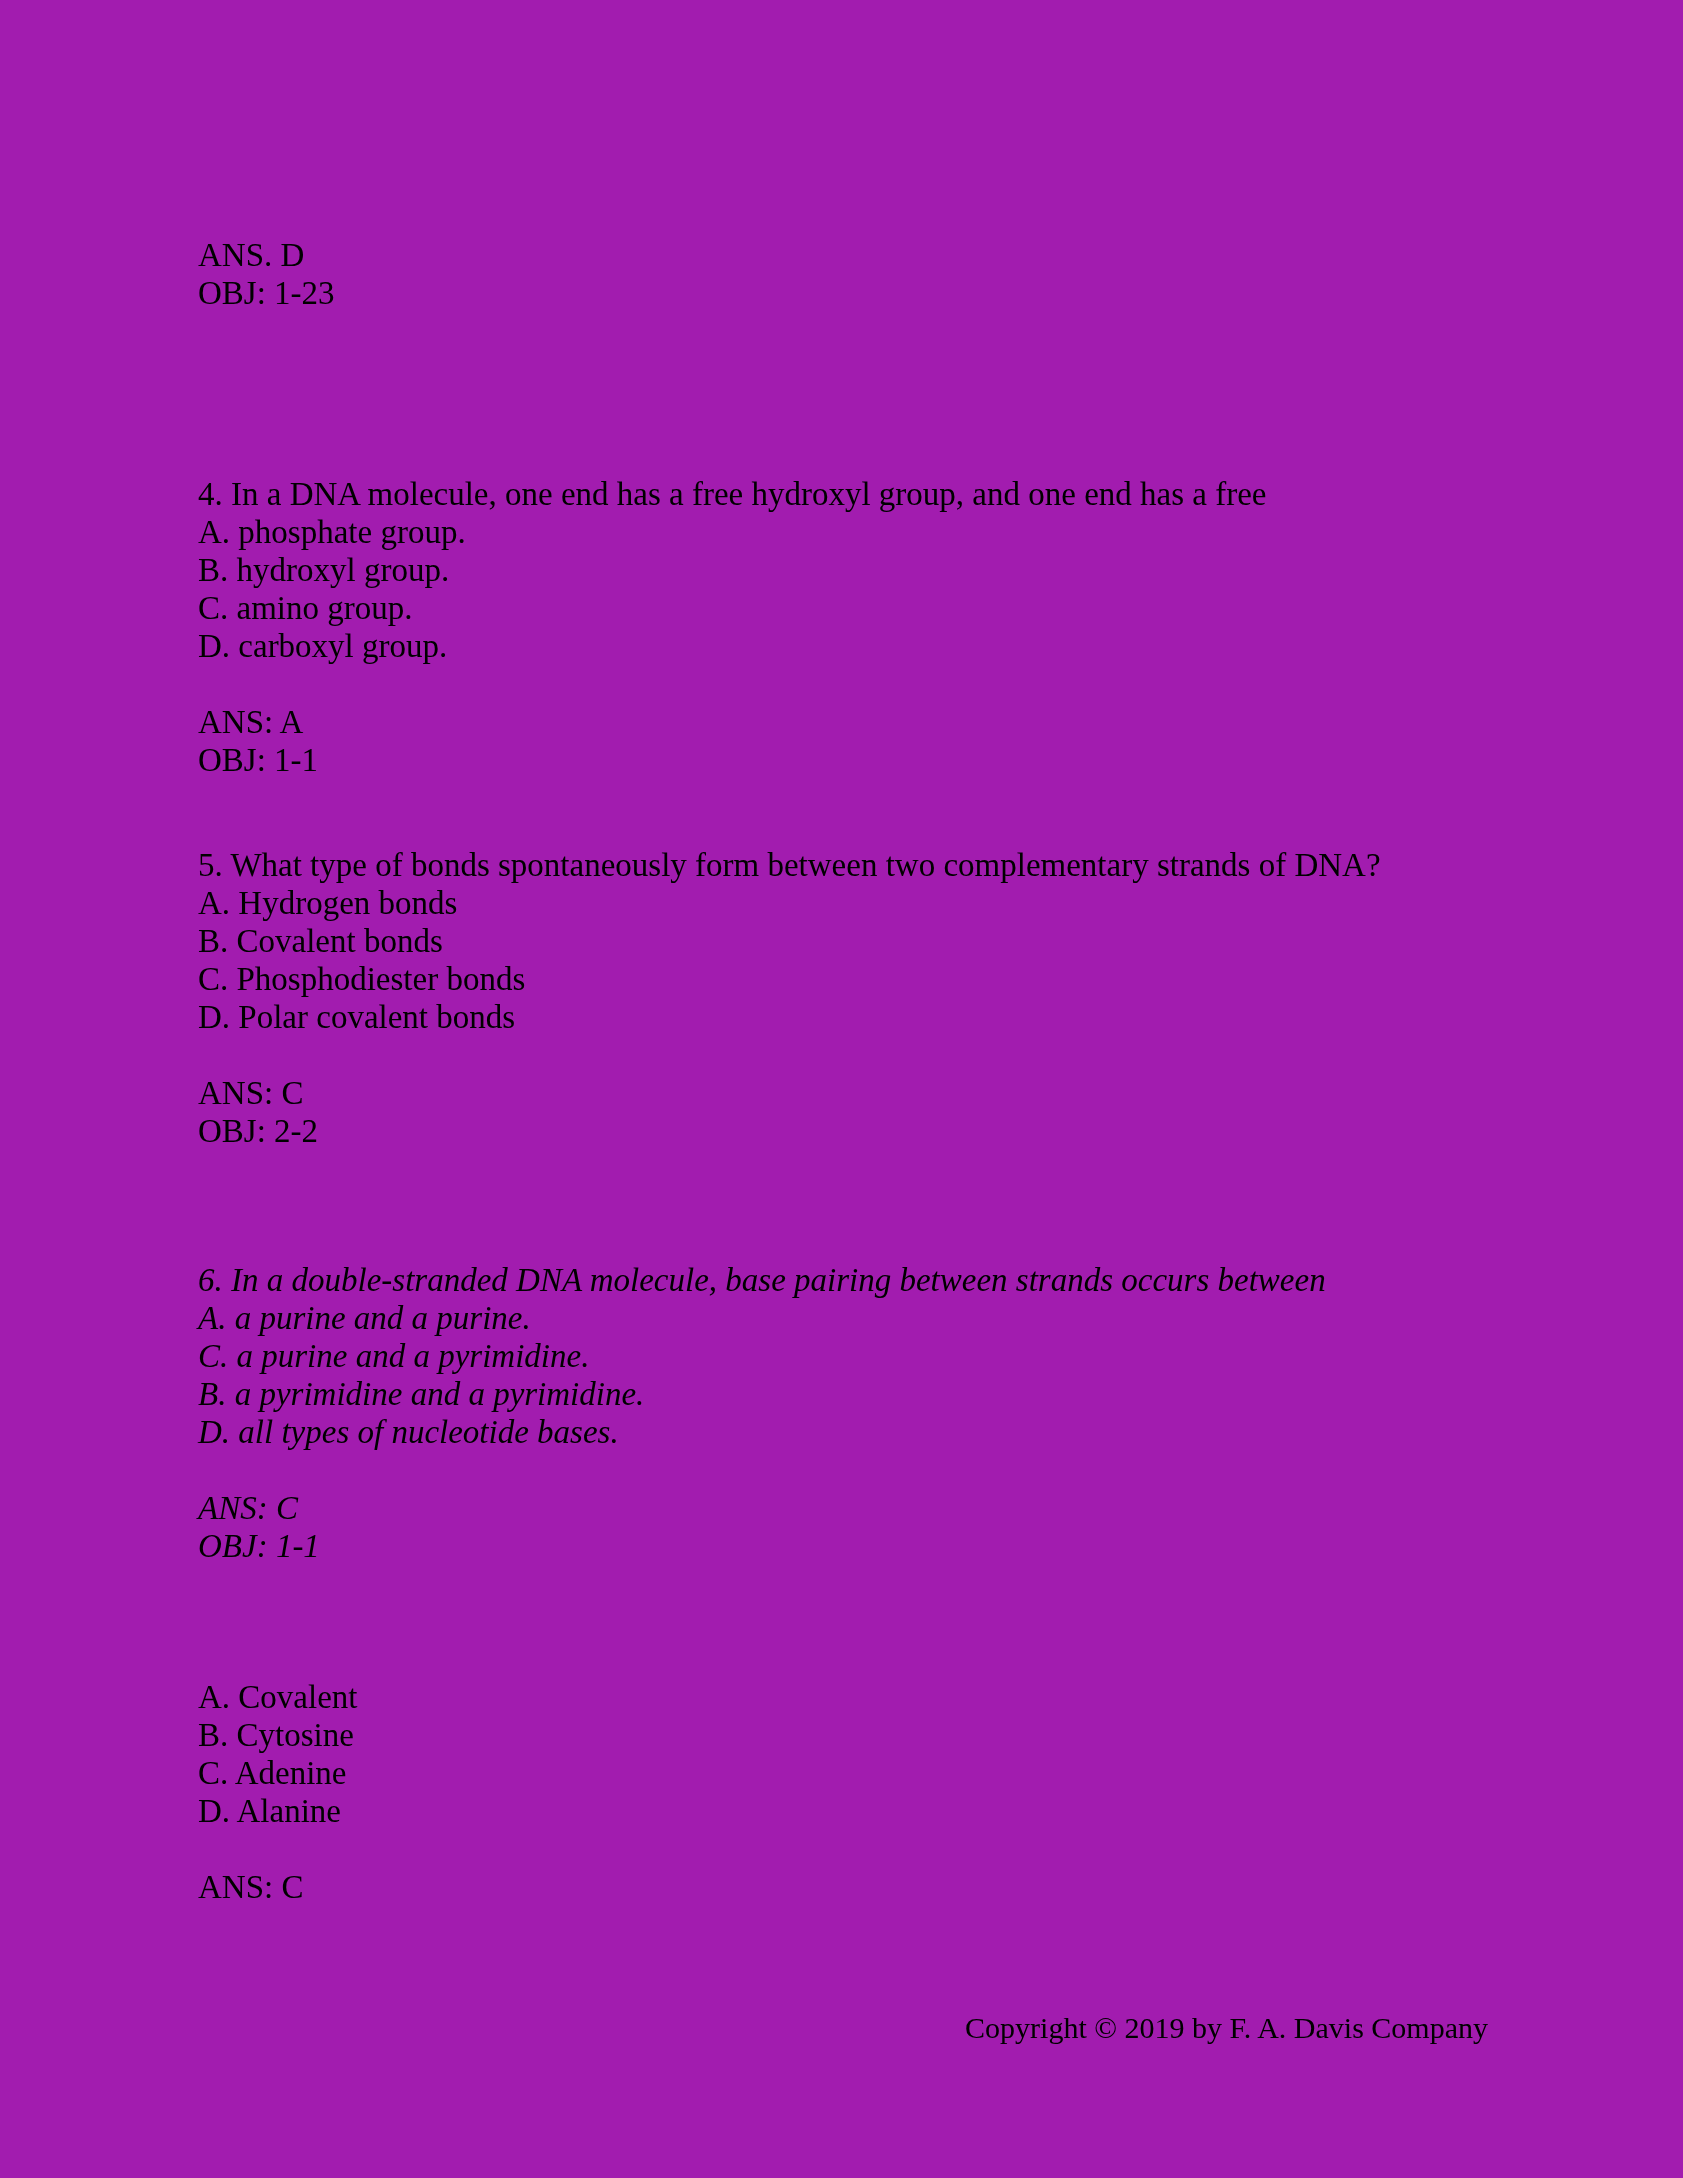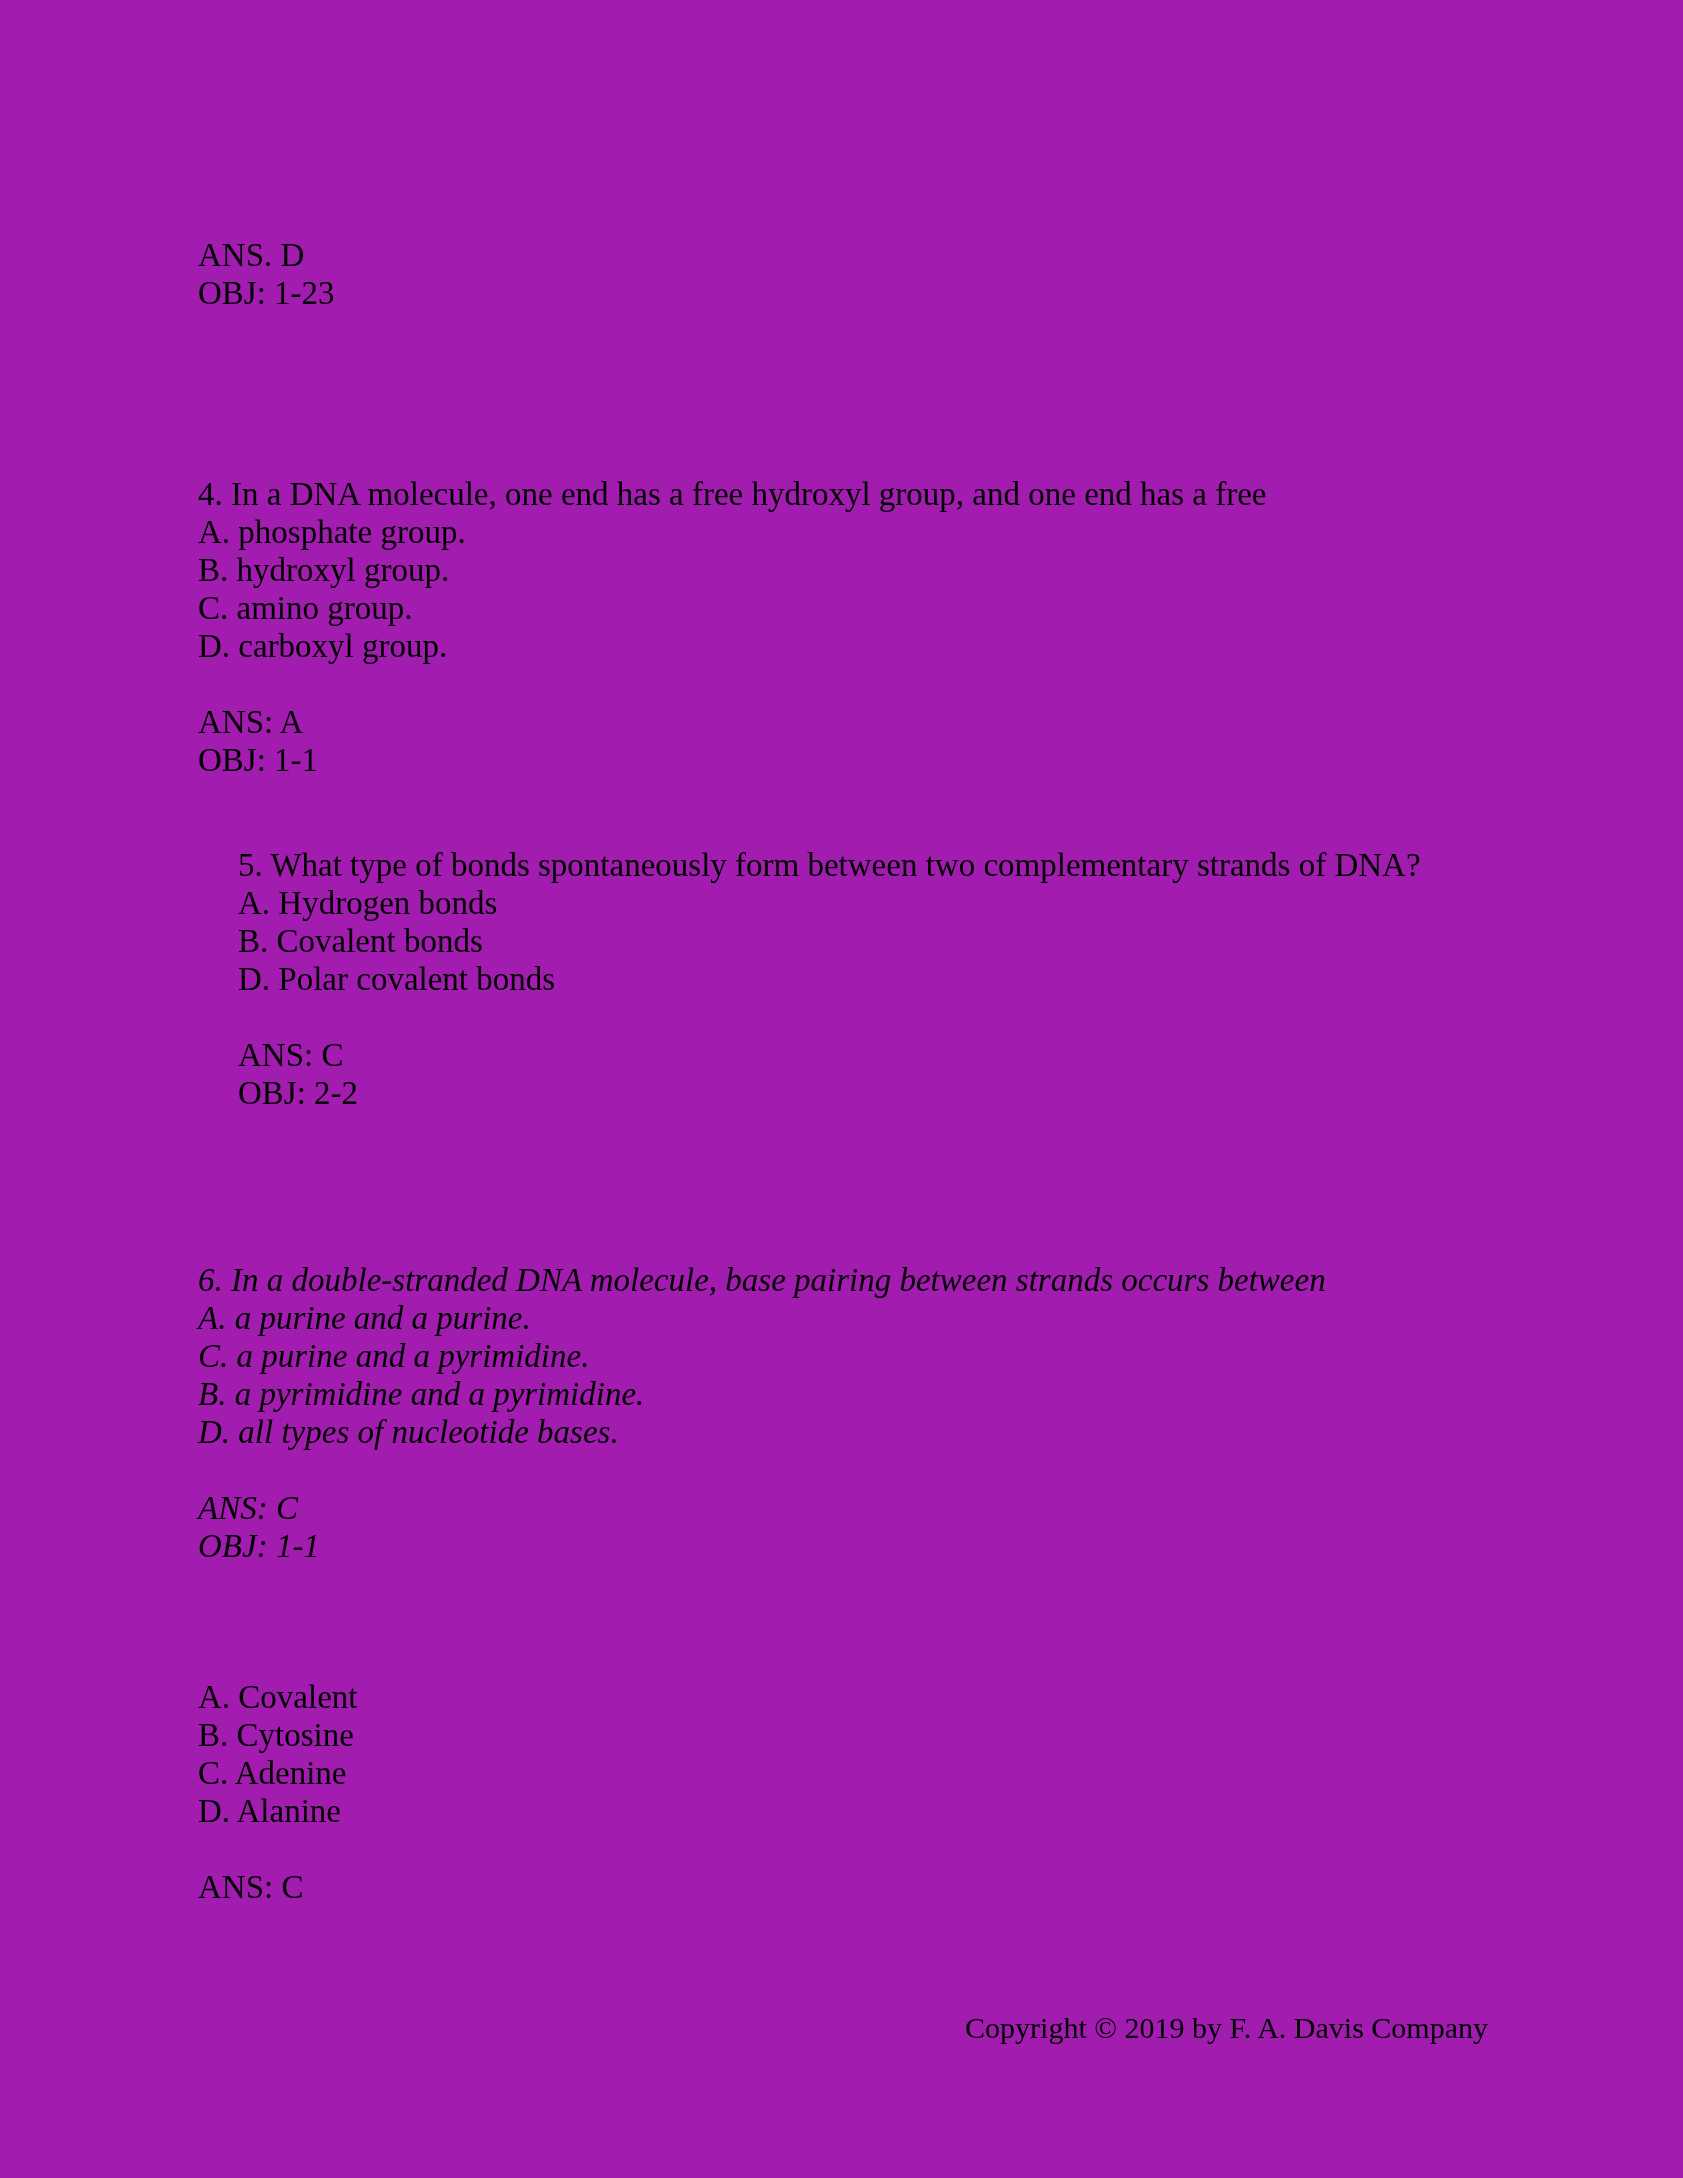--- a/index.html
+++ b/index.html
@@ -50,24 +50,25 @@
     <div class="line">4. In a DNA molecule, one end has a free hydroxyl group, and one end has a free</div>
     <div class="line">A. phosphate group.</div>
     <div class="line">B. hydroxyl group.</div>
     <div class="line">C. amino group.</div>
     <div class="line">D. carboxyl group.</div>
     <div class="line"></div>
     <div class="line">ANS: A</div>
     <div class="line">OBJ: 1-1</div>
   </div>
 
-  <div class="block" style="top: 846px; margin-left: 40px;">
+  <div class="block" style="top: 846px;">
     <div class="line">5. What type of bonds spontaneously form between two complementary strands of DNA?</div>
     <div class="line">A. Hydrogen bonds</div>
     <div class="line">B. Covalent bonds</div>
+    <div class="line">C. Phosphodiester bonds</div>
     <div class="line">D. Polar covalent bonds</div>
     <div class="line"></div>
     <div class="line">ANS: C</div>
     <div class="line">OBJ: 2-2</div>
   </div>
 
   <div class="block" style="top: 1261px; font-style: italic;">
     <div class="line">6. In a double-stranded DNA molecule, base pairing between strands occurs between</div>
     <div class="line">A. a purine and a purine.</div>
     <div class="line">C. a purine and a pyrimidine.</div>

